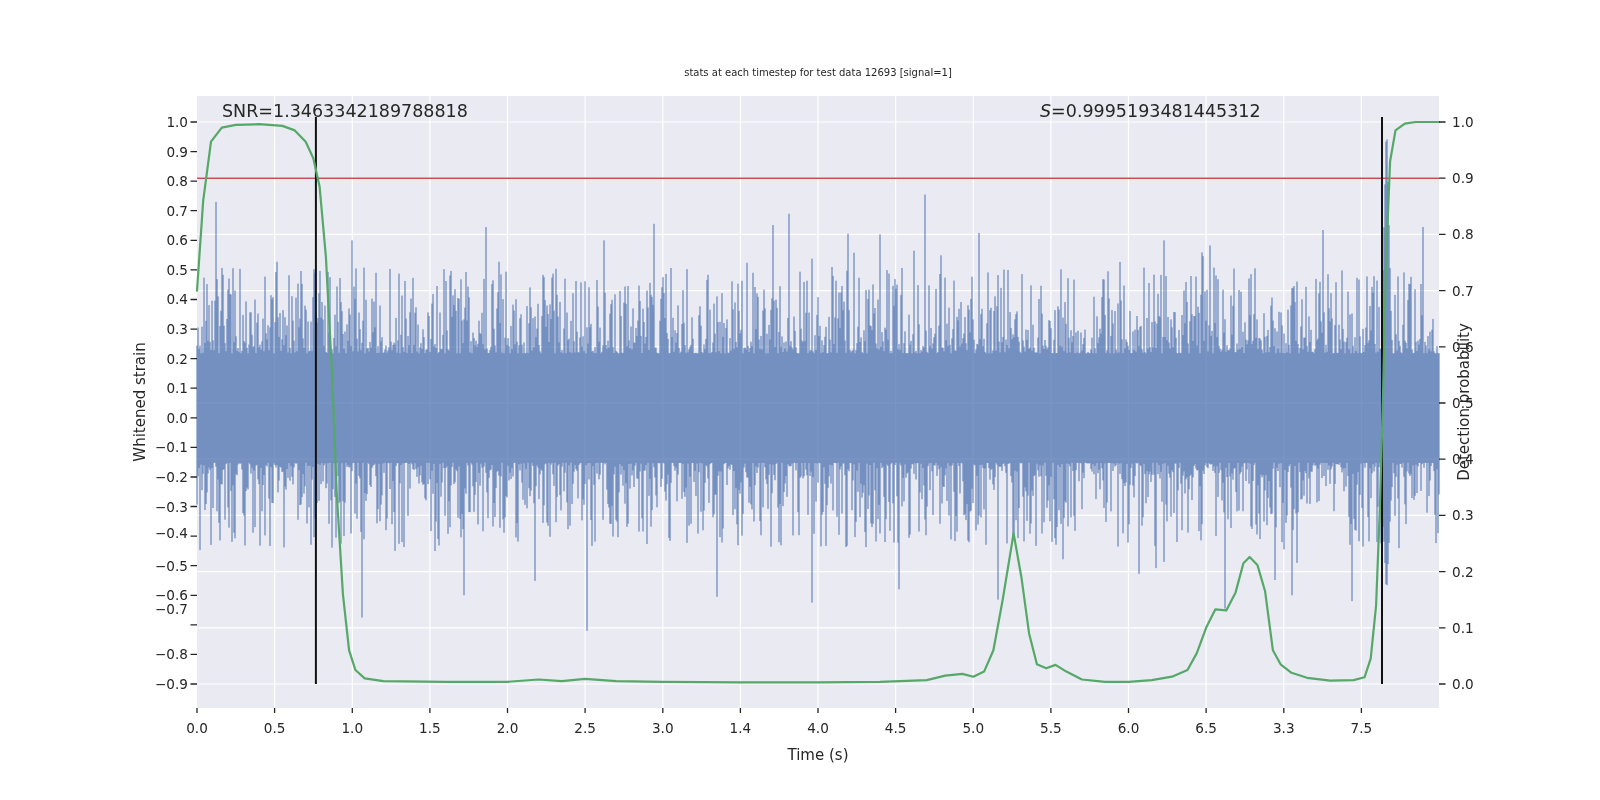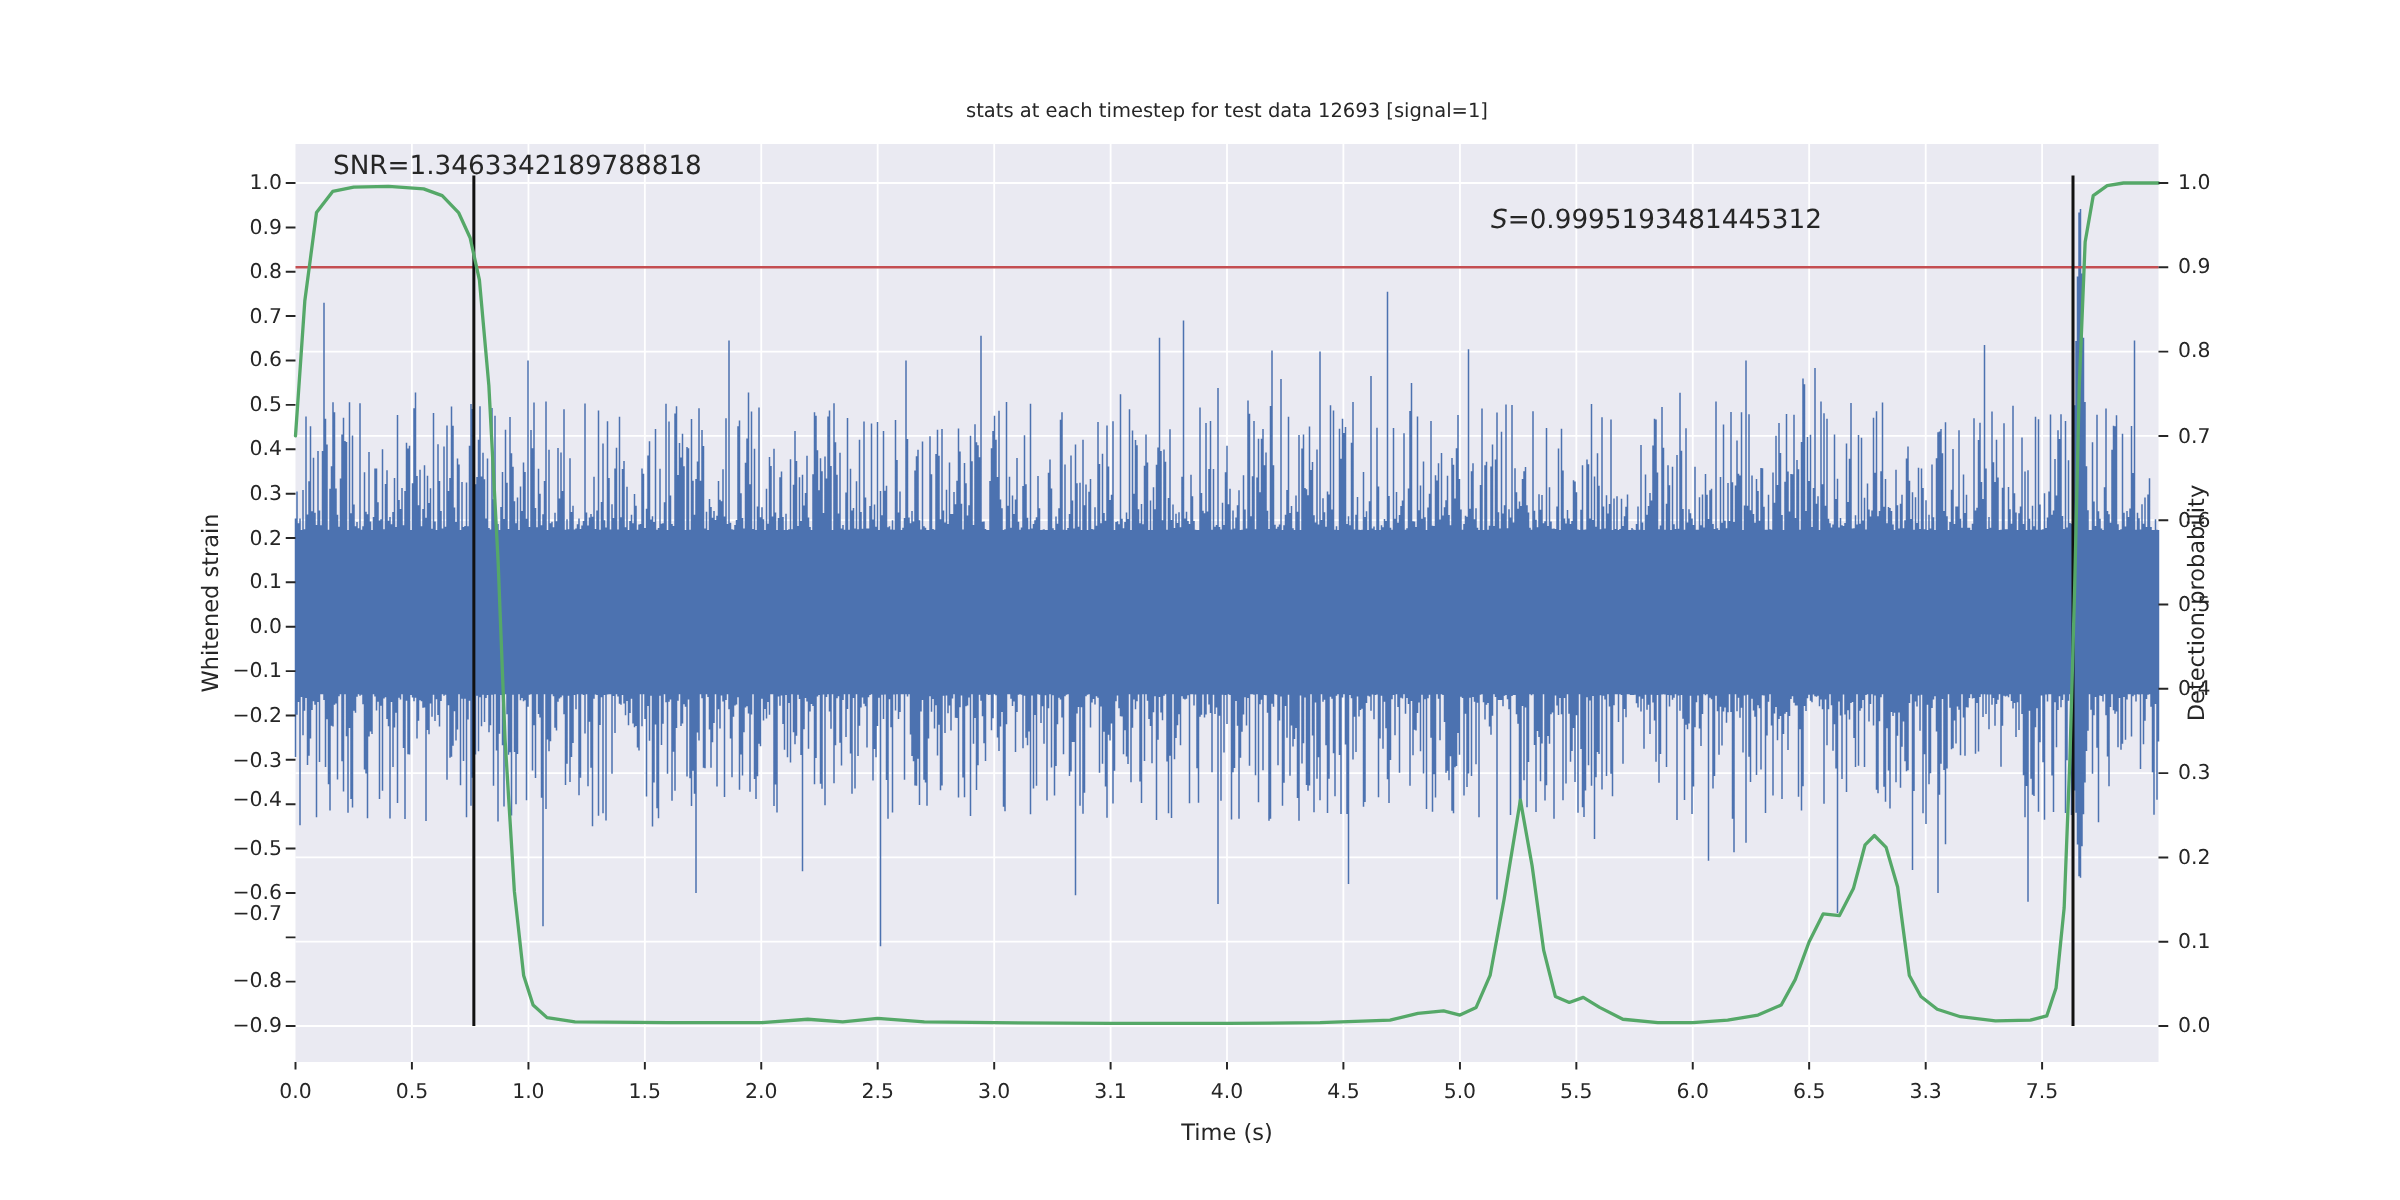--- a/index.html
+++ b/index.html
@@ -1,26 +1,26 @@
 <!DOCTYPE html>
 <html><head>
 <meta charset="utf-8">
 <style>
   html,body{margin:0;padding:0;background:#ffffff;width:1600px;height:800px;overflow:hidden;
     font-family:"DejaVu Sans","Liberation Sans",sans-serif;}
   .fig{position:relative;width:1600px;height:800px;background:#ffffff;}
   svg{position:absolute;left:0;top:0;}
   .title{position:absolute;left:818px;top:67px;transform:translateX(-50%);
-    font-size:13px;color:#262626;white-space:nowrap;}
+    font-size:10px;color:#262626;white-space:nowrap;}
   .ann{position:absolute;top:101px;font-size:17.5px;color:#262626;white-space:nowrap;}
   .ann i{font-style:italic;}
   .ann sub{font-size:11.5px;}
   .ann-snr{left:222px;}
   .ann-mc{left:560px;}
-  .ann-s{left:994px;margin-top:36px;}
+  .ann-s{left:1040px;}
   .xlabel{position:absolute;left:818px;top:746px;transform:translateX(-50%);
     font-size:15px;color:#262626;}
   .ylabel-left{position:absolute;left:140px;top:402px;transform:translate(-50%,-50%) rotate(-90deg);
     font-size:15px;color:#262626;white-space:nowrap;}
   .ylabel-right{position:absolute;left:1464px;top:402px;transform:translate(-50%,-50%) rotate(-90deg);
     font-size:15px;color:#262626;white-space:nowrap;}
   .tick{position:absolute;font-size:13.6px;color:#262626;white-space:nowrap;}
   .ltick{transform:translate(-100%,-50%);}
   .rtick{transform:translateY(-50%);}
   .xtick{transform:translateX(-50%);}
@@ -76,21 +76,21 @@
       <span class="tick rtick" style="left: 1452px; top: 571.6px;">0.2</span>
       <span class="tick rtick" style="left: 1452px; top: 627.8px;">0.1</span>
       <span class="tick rtick" style="left: 1452px; top: 684px;">0.0</span>
       <span class="tick xtick" style="left: 197px; top: 720px;">0.0</span>
       <span class="tick xtick" style="left: 274.625px; top: 720px;">0.5</span>
       <span class="tick xtick" style="left: 352.25px; top: 720px;">1.0</span>
       <span class="tick xtick" style="left: 429.875px; top: 720px;">1.5</span>
       <span class="tick xtick" style="left: 507.5px; top: 720px;">2.0</span>
       <span class="tick xtick" style="left: 585.125px; top: 720px;">2.5</span>
       <span class="tick xtick" style="left: 662.75px; top: 720px;">3.0</span>
-      <span class="tick xtick" style="left: 740.375px; top: 720px;">3.1</span>
+      <span class="tick xtick" style="left: 740.375px; top: 720px;">1.4</span>
       <span class="tick xtick" style="left: 818px; top: 720px;">4.0</span>
       <span class="tick xtick" style="left: 895.625px; top: 720px;">4.5</span>
       <span class="tick xtick" style="left: 973.25px; top: 720px;">5.0</span>
       <span class="tick xtick" style="left: 1050.88px; top: 720px;">5.5</span>
       <span class="tick xtick" style="left: 1128.5px; top: 720px;">6.0</span>
       <span class="tick xtick" style="left: 1206.12px; top: 720px;">6.5</span>
       <span class="tick xtick" style="left: 1283.75px; top: 720px;">3.3</span>
       <span class="tick xtick" style="left: 1361.38px; top: 720px;">7.5</span>
     </div>
   <div class="title">stats at each timestep for test data 12693 [signal=1]</div>

